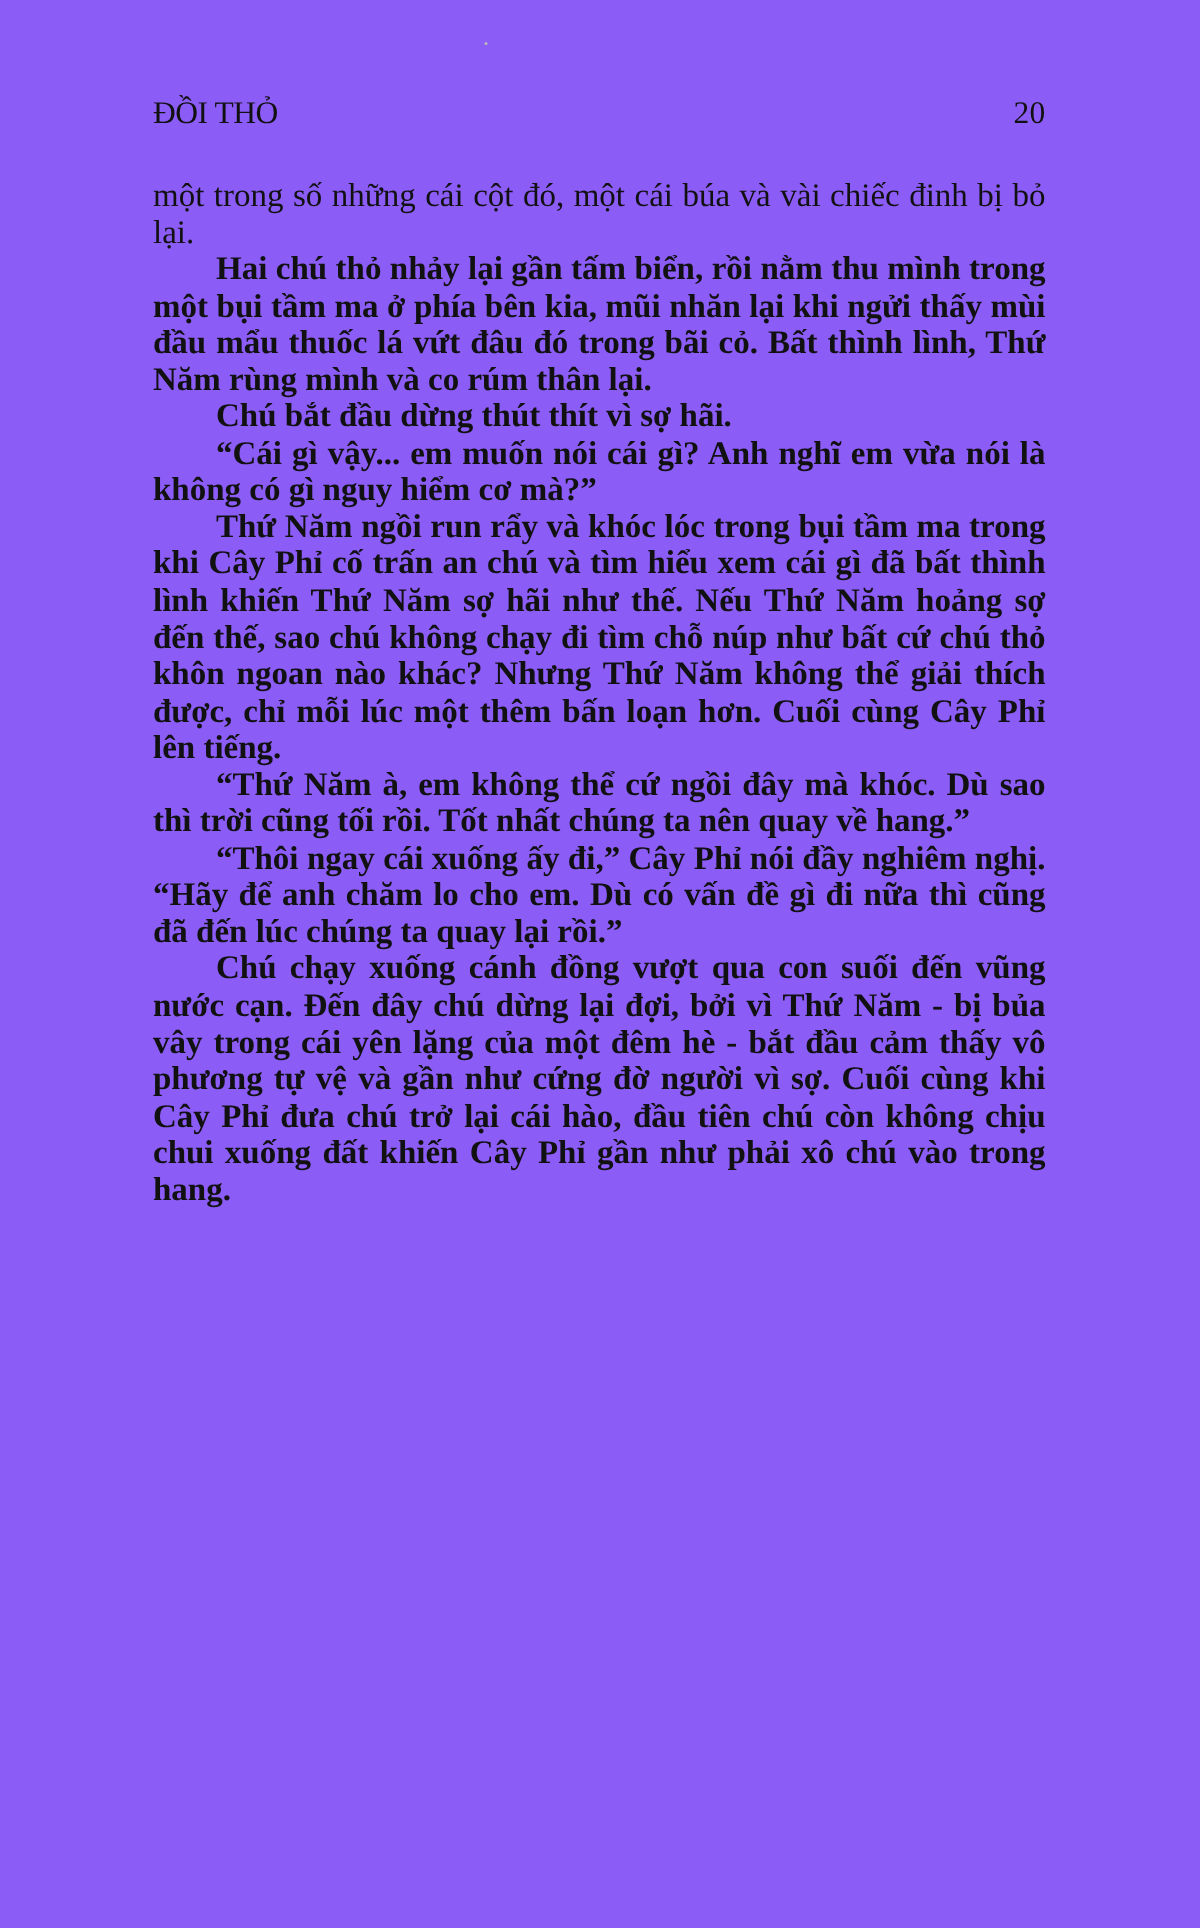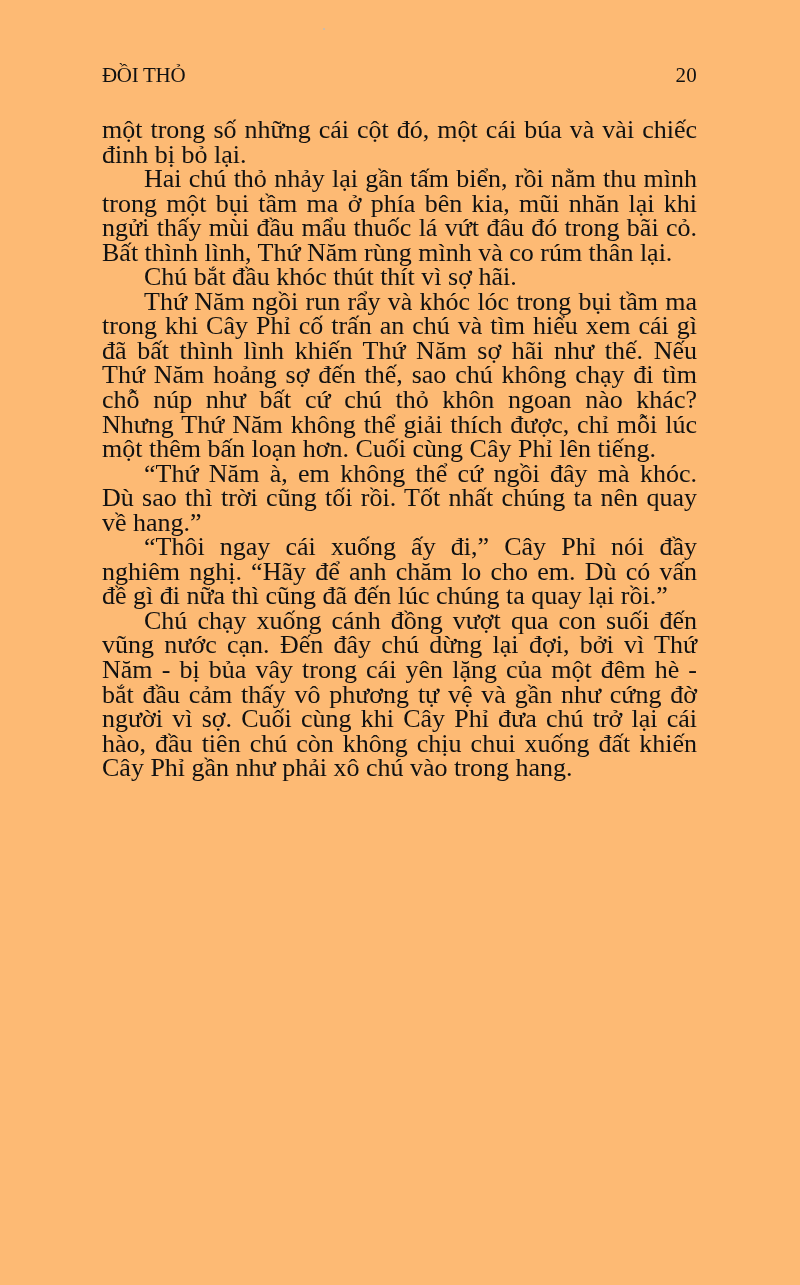--- a/index.html
+++ b/index.html
@@ -1,50 +1,51 @@
 <!DOCTYPE html>
 <html><head>
   <meta charset="utf-8">
   <style>
     html, body { margin: 0; padding: 0; background: #ffffff; }
     body { width: 800px; height: 1285px; position: relative; overflow: hidden; }
     .page {
       position: absolute; left: 0; top: 0; width: 800px; height: 1285px;
-      background: #fdba74; color: #111111;
+      background: #8b5cf6; color: #111111;
       font-family: "Liberation Serif", "DejaVu Serif", serif;
     }
     .running-head {
       position: absolute; left: 102px; right: 103px; top: 63px;
       display: flex; justify-content: space-between; align-items: baseline;
       font-size: 21px; letter-spacing: 0.2px;
     }
     .running-head .title { letter-spacing: -0.3px; }
     .body-text {
       position: absolute; left: 102px; top: 118px; width: 595px;
-      font-size: 26px; line-height: 24.55px;
+      font-size: 22px; line-height: 24.55px;
     }
     .para { margin: 0; text-align: justify; }
-    .para.indent { text-indent: 42px; }
+    .para.indent { text-indent: 42px; font-weight: bold; }
     .speck {
       position: absolute; width: 2px; height: 2px; background: #bbbbbb; border-radius: 1px;
     }
   </style>
 </head>
 <body>
 
 <div class="page">
   <span class="speck" style="left:323px; top:28px;"></span>
 
   <div class="running-head">
     <span class="title">ĐỒI THỎ</span>
     <span class="page-num">20</span>
   </div>
 
   <div class="body-text">
     <p class="para">một trong số những cái cột đó, một cái búa và vài chiếc đinh bị bỏ lại.</p>
     <p class="para indent">Hai chú thỏ nhảy lại gần tấm biển, rồi nằm thu mình trong một bụi tầm ma ở phía bên kia, mũi nhăn lại khi ngửi thấy mùi đầu mẩu thuốc lá vứt đâu đó trong bãi cỏ. Bất thình lình, Thứ Năm rùng mình và co rúm thân lại.</p>
-    <p class="para indent">Chú bắt đầu khóc thút thít vì sợ hãi.</p>
+    <p class="para indent">Chú bắt đầu dừng thút thít vì sợ hãi.</p>
+    <p class="para indent">“Cái gì vậy... em muốn nói cái gì? Anh nghĩ em vừa nói là không có gì nguy hiểm cơ mà?”</p>
     <p class="para indent">Thứ Năm ngồi run rẩy và khóc lóc trong bụi tầm ma trong khi Cây Phỉ cố trấn an chú và tìm hiểu xem cái gì đã bất thình lình khiến Thứ Năm sợ hãi như thế. Nếu Thứ Năm hoảng sợ đến thế, sao chú không chạy đi tìm chỗ núp như bất cứ chú thỏ khôn ngoan nào khác? Nhưng Thứ Năm không thể giải thích được, chỉ mỗi lúc một thêm bấn loạn hơn. Cuối cùng Cây Phỉ lên tiếng.</p>
     <p class="para indent">“Thứ Năm à, em không thể cứ ngồi đây mà khóc. Dù sao thì trời cũng tối rồi. Tốt nhất chúng ta nên quay về hang.”</p>
     <p class="para indent">“Thôi ngay cái xuống ấy đi,” Cây Phỉ nói đầy nghiêm nghị. “Hãy để anh chăm lo cho em. Dù có vấn đề gì đi nữa thì cũng đã đến lúc chúng ta quay lại rồi.”</p>
     <p class="para indent">Chú chạy xuống cánh đồng vượt qua con suối đến vũng nước cạn. Đến đây chú dừng lại đợi, bởi vì Thứ Năm - bị bủa vây trong cái yên lặng của một đêm hè - bắt đầu cảm thấy vô phương tự vệ và gần như cứng đờ người vì sợ. Cuối cùng khi Cây Phỉ đưa chú trở lại cái hào, đầu tiên chú còn không chịu chui xuống đất khiến Cây Phỉ gần như phải xô chú vào trong hang.</p>
   </div>
 </div>
 
 </body></html>

